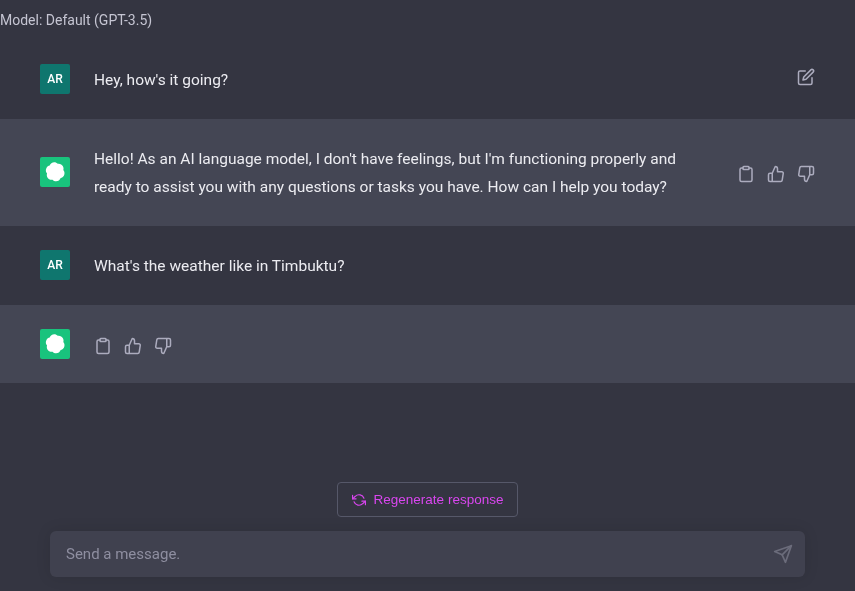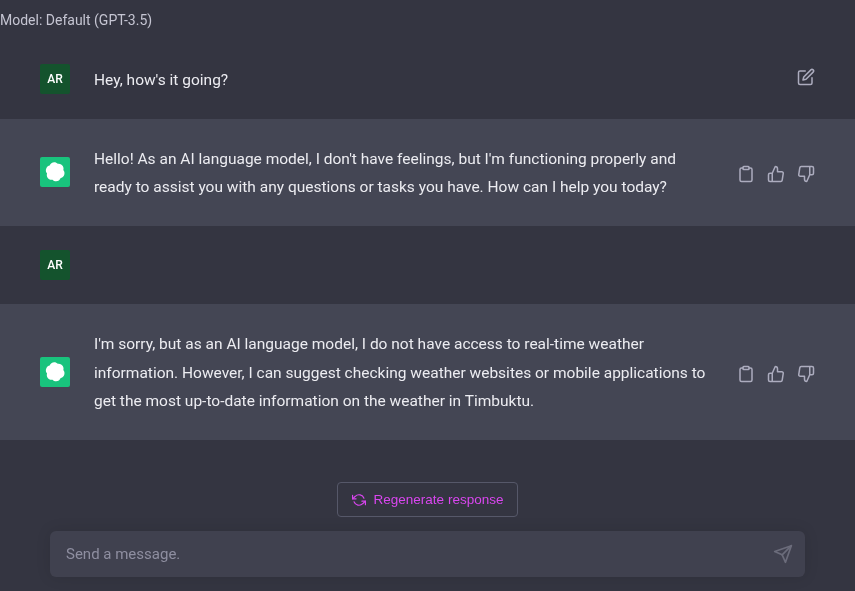--- a/index.html
+++ b/index.html
@@ -48,21 +48,21 @@
       height: 30px;
       flex-shrink: 0;
       display: flex;
       align-items: center;
       justify-content: center;
       border-radius: 2px;
       font-size: 12px;
       font-weight: 500;
     }
     .avatar.user-avatar {
-      background: #14532d;
+      background: #0f766e;
       color: #fff;
     }
     .avatar.assistant-avatar {
       background: #19c37d;
       color: #fff;
     }
     .message-content {
       flex: 1;
       font-size: 15.5px;
       line-height: 1.85;
@@ -184,30 +184,30 @@
             <path d="M10 15v4a3 3 0 0 0 3 3l4-9V2H5.72a2 2 0 0 0-2 1.7l-1.38 9a2 2 0 0 0 2 2.3zM17 2h3a2 2 0 0 1 2 2v7a2 2 0 0 1-2 2h-3"></path>
           </svg>
       </span>
     </div>
   </div>
 
   <div class="message user">
     <div class="avatar user-avatar">
       <span>AR</span>
     </div>
+    <div class="message-content">What's the weather like in Timbuktu?</div>
     <div class="message-actions"></div>
   </div>
 
   <div class="message assistant">
     <div class="avatar assistant-avatar">
       <svg width="20" height="20" viewBox="0 0 41 41" fill="none">
           <path d="M37.5 16.5c.9-2.7.6-5.6-.8-8-2.1-3.7-6.4-5.6-10.5-4.7-1.8-2-4.5-3.2-7.2-3.2-4.3 0-8.1 2.7-9.4 6.8-2.8.6-5.2 2.3-6.6 4.8-2.1 3.7-1.6 8.3 1.2 11.5-.9 2.7-.6 5.6.8 8 2.1 3.7 6.4 5.6 10.5 4.7 1.8 2 4.5 3.2 7.2 3.2 4.3 0 8.1-2.7 9.4-6.8 2.8-.6 5.2-2.3 6.6-4.8 2.2-3.7 1.7-8.3-1.2-11.5z" fill="#fff"></path>
         </svg>
     </div>
-    <div class="message-content">I'm sorry, but as an AI language model, I do not have access to real-time weather information. However, I can suggest checking weather websites or mobile applications to get the most up-to-date information on the weather in Timbuktu.</div>
     <div class="message-actions">
       <span class="icon-btn">
         <svg viewBox="0 0 24 24" fill="none" stroke="currentColor" stroke-width="2" stroke-linecap="round" stroke-linejoin="round">
             <path d="M16 4h2a2 2 0 0 1 2 2v14a2 2 0 0 1-2 2H6a2 2 0 0 1-2-2V6a2 2 0 0 1 2-2h2"></path>
             <rect x="8" y="2" width="8" height="4" rx="1" ry="1"></rect>
           </svg>
       </span>
       <span class="icon-btn">
         <svg viewBox="0 0 24 24" fill="none" stroke="currentColor" stroke-width="2" stroke-linecap="round" stroke-linejoin="round">
             <path d="M14 9V5a3 3 0 0 0-3-3l-4 9v11h11.28a2 2 0 0 0 2-1.7l1.38-9a2 2 0 0 0-2-2.3zM7 22H4a2 2 0 0 1-2-2v-7a2 2 0 0 1 2-2h3"></path>

